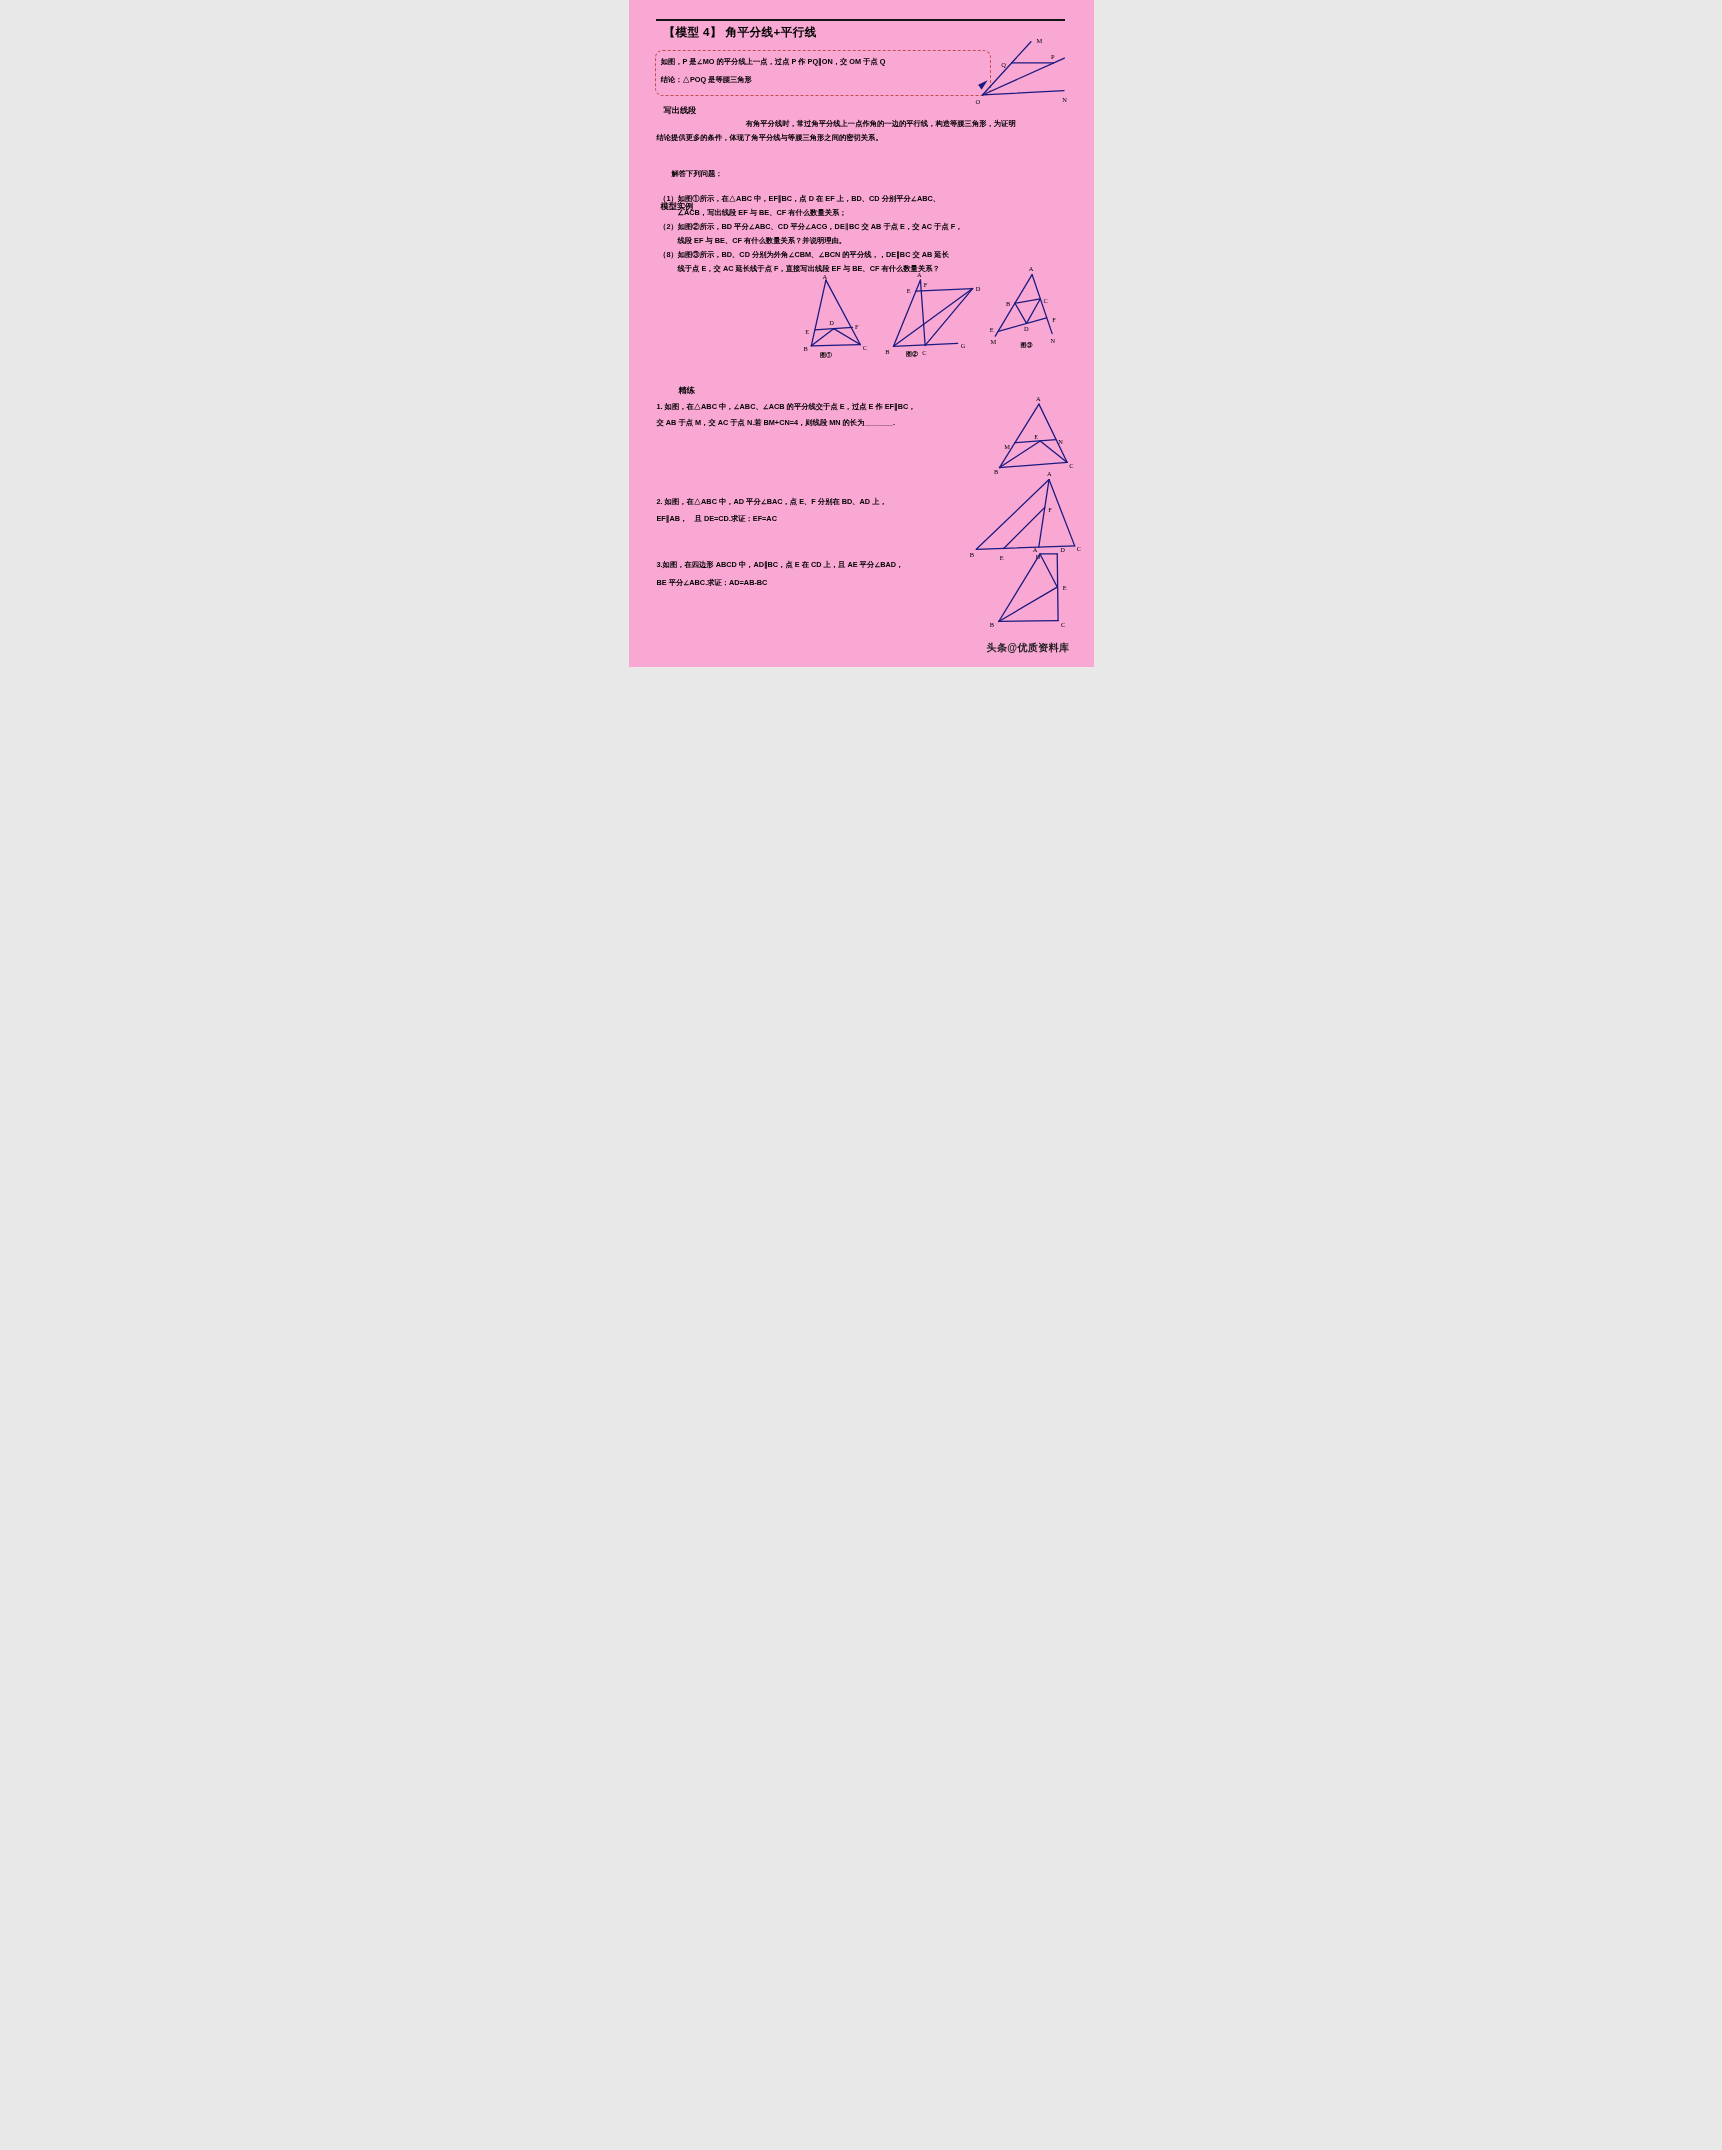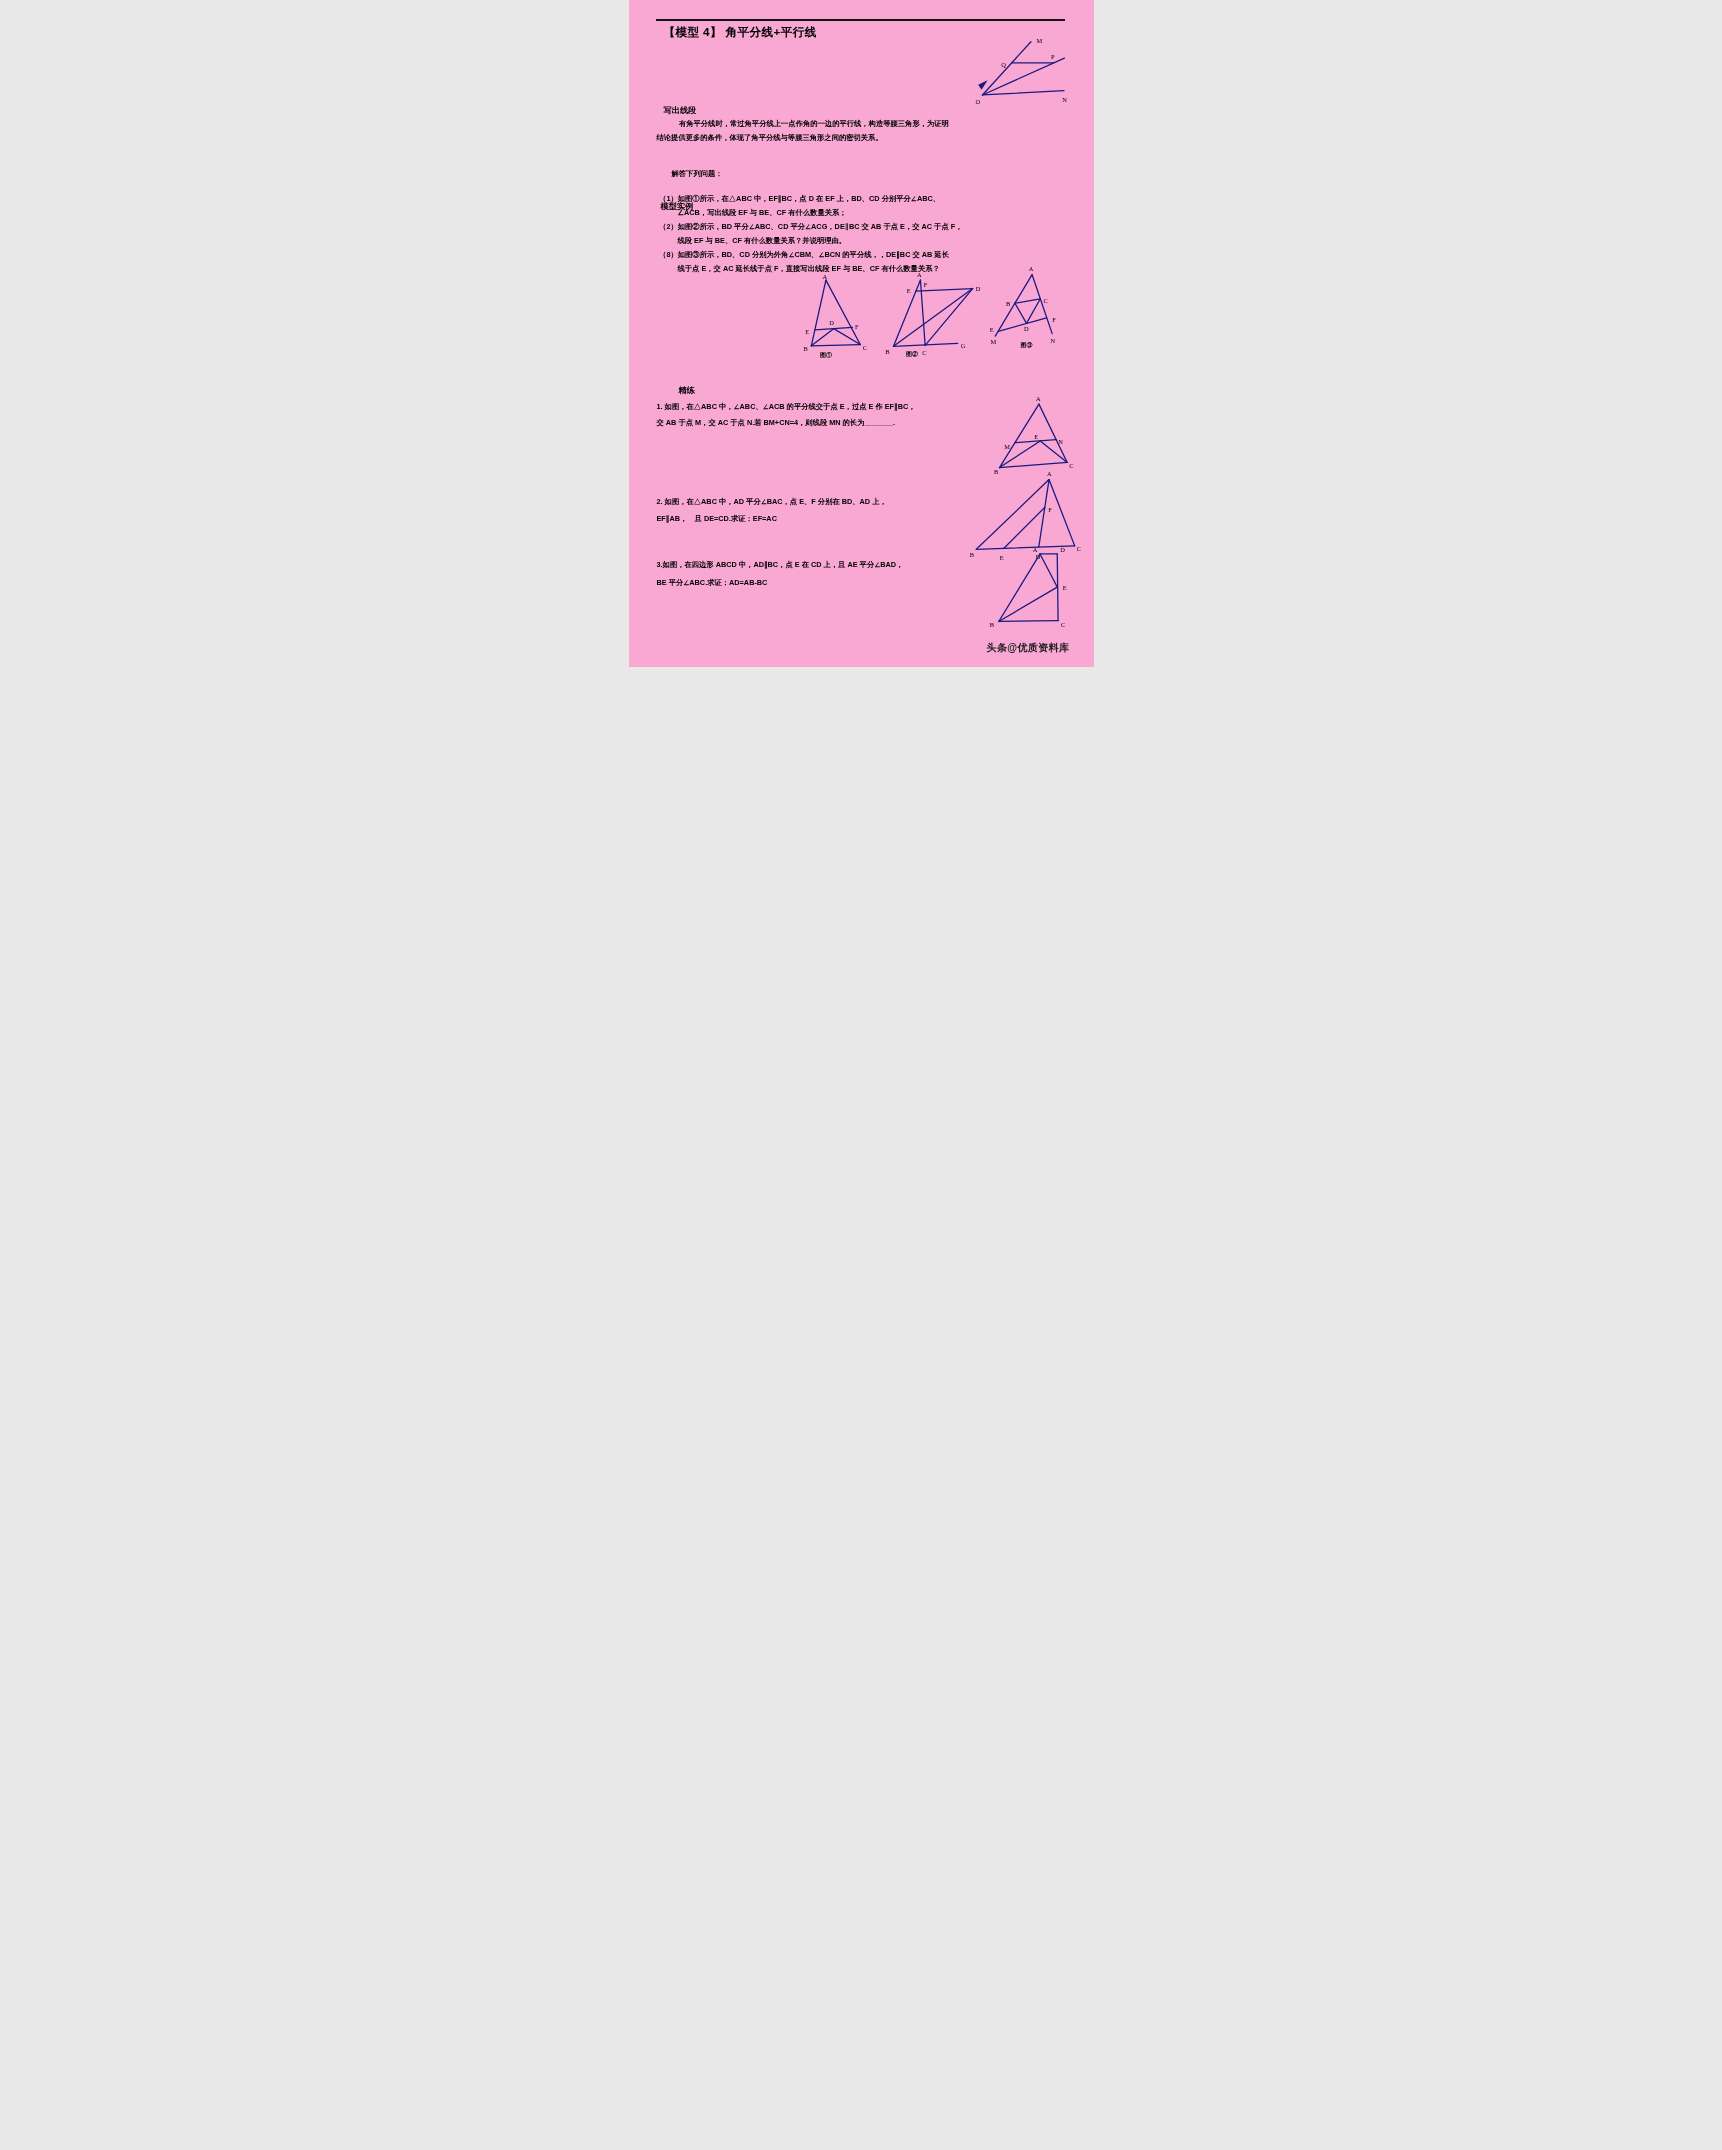--- a/index.html
+++ b/index.html
@@ -7,40 +7,46 @@
         font-family:"Liberation Sans",sans-serif;color:#000;overflow:hidden;}
   .abs{position:absolute;}
   .top-rule{left:27.5px;top:19px;width:409px;height:1.7px;background:#141414;}
   .title{left:35px;top:25px;font-size:11.6px;font-weight:800;letter-spacing:0.4px;}
   .model-box{left:26px;top:50px;width:334px;height:44px;border:1.3px dashed #c0504d;border-radius:7.7px;}
   .model-box-inner{position:absolute;left:5.2px;top:1.7px;right:3.4px;}
   .box-line{font-size:7.3px;font-weight:600;line-height:18px;white-space:nowrap;}
   .h2{font-size:8.2px;font-weight:800;}
   .txt{font-size:7.3px;font-weight:600;}
   .line{line-height:14px;white-space:nowrap;}
-  .indent1{padding-left:22.4px;}
+  .indent1{padding-left:22.4px;text-align:center;}
   .hang{padding-left:21px;}
   .item1{padding-left:2.6px;}
   .pr-line{line-height:16px;white-space:nowrap;}
   .footer{left:358px;top:641px;font-size:10px;font-weight:700;color:#222;letter-spacing:0.4px;}
   svg{position:absolute;overflow:visible;}
   .fl{stroke:#1a1a80;stroke-width:3;fill:none;stroke-linecap:round;stroke-linejoin:round;}
   .flab{font-family:"Liberation Serif","DejaVu Serif",serif;font-size:15px;fill:#000;}
   .fcap{font-family:"Liberation Sans",sans-serif;font-size:14px;font-weight:600;fill:#000;}
   .arrowhead{fill:#1a1a80;stroke:none;}
 </style>
 </head>
 <body>
 
 <div class="page">
 
   <div class="abs top-rule"></div>
 
   <div class="abs title">【模型 4】 角平分线+平行线</div>
 
+  <div class="abs model-box">
+    <div class="model-box-inner">
+      <div class="box-line">如图，P 是∠MO 的平分线上一点，过点 P 作 PQ∥ON，交 OM 于点 Q</div>
+      <div class="box-line">结论：△POQ 是等腰三角形</div>
+    </div>
+  </div>
 
   <svg class="abs" style="left:344px;top:34px;" width="103" height="73" viewBox="0 0 240 170">
     <line class="fl" x1="22" y1="142" x2="135" y2="18"></line>
     <line class="fl" x1="22" y1="142" x2="213" y2="56"></line>
     <line class="fl" x1="22" y1="142" x2="212" y2="132"></line>
     <line class="fl" x1="90" y1="67" x2="188" y2="67"></line>
     <polygon class="arrowhead" points="34,108 20,130 12,118"></polygon>
     <text class="flab" x="148" y="22">M</text>
     <text class="flab" x="66" y="78">Q</text>
     <text class="flab" x="182" y="58">P</text>

